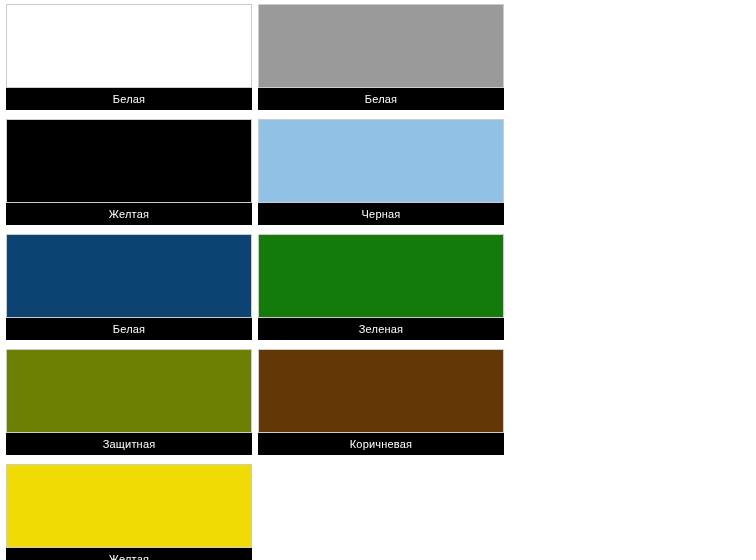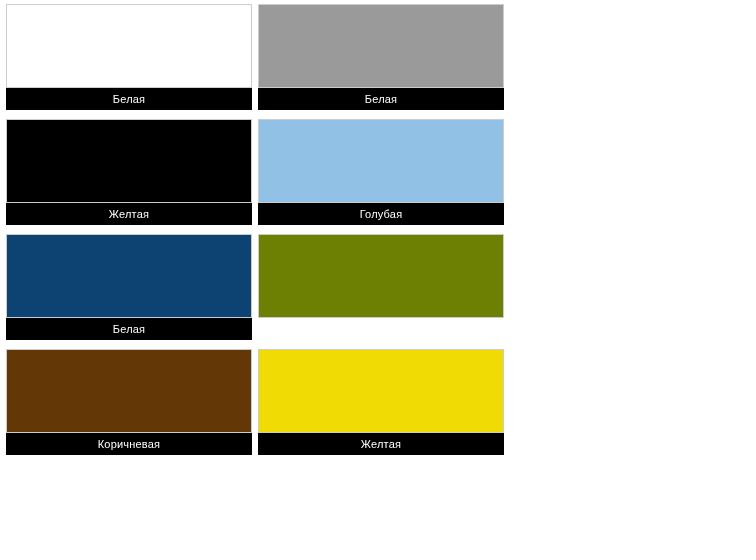--- a/index.html
+++ b/index.html
@@ -56,28 +56,33 @@
     <div class="swatch-card">
       <div class="swatch-color" style="background-color: rgb(154, 154, 154);"></div>
       <div class="swatch-label">Белая</div>
     </div>
     <div class="swatch-card">
       <div class="swatch-color" style="background-color: rgb(0, 0, 0);"></div>
       <div class="swatch-label">Желтая</div>
     </div>
     <div class="swatch-card">
       <div class="swatch-color" style="background-color: rgb(145, 193, 229);"></div>
-      <div class="swatch-label">Голубая</div>
+      <div class="swatch-label">Черная</div>
     </div>
     <div class="swatch-card">
       <div class="swatch-color" style="background-color: rgb(12, 67, 114);"></div>
       <div class="swatch-label">Белая</div>
     </div>
     <div class="swatch-card">
+      <div class="swatch-color" style="background-color: rgb(20, 122, 10);"></div>
+      <div class="swatch-label">Зеленая</div>
+    </div>
+    <div class="swatch-card">
       <div class="swatch-color" style="background-color: rgb(109, 128, 4);"></div>
+      <div class="swatch-label">Защитная</div>
     </div>
     <div class="swatch-card">
       <div class="swatch-color" style="background-color: rgb(99, 56, 6);"></div>
       <div class="swatch-label">Коричневая</div>
     </div>
     <div class="swatch-card">
       <div class="swatch-color" style="background-color: rgb(240, 220, 4);"></div>
       <div class="swatch-label">Желтая</div>
     </div>
   </div>

